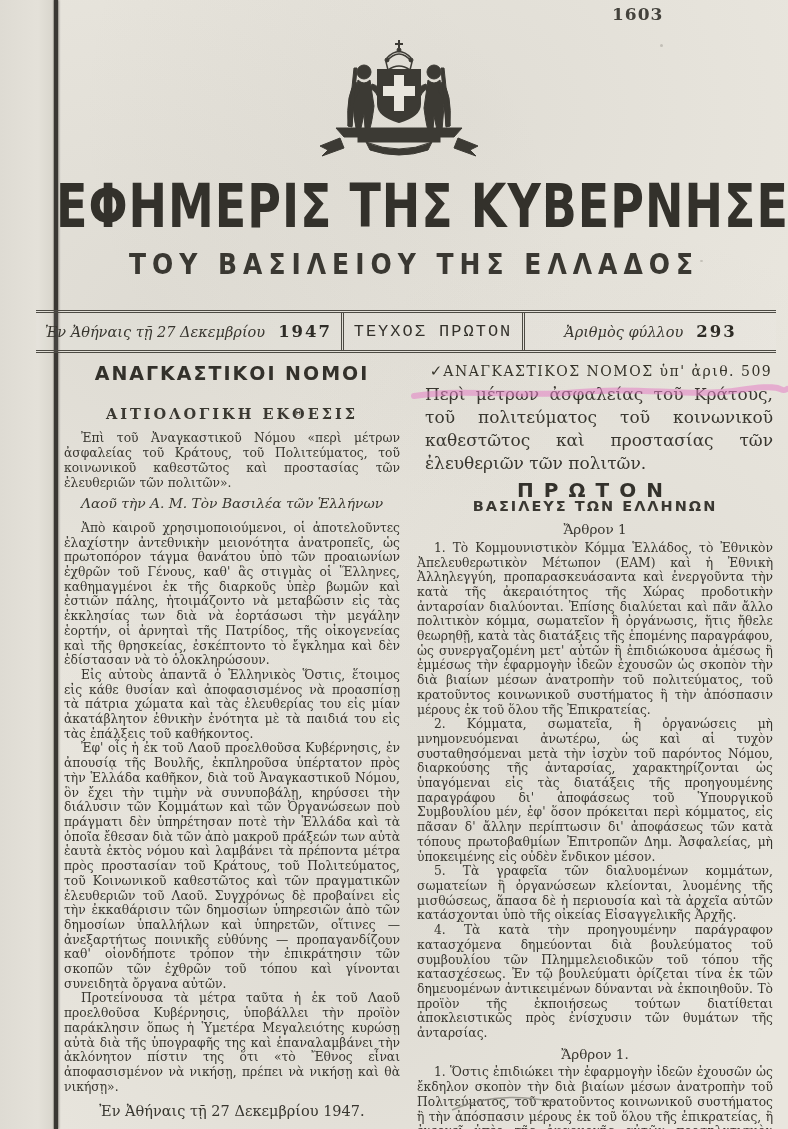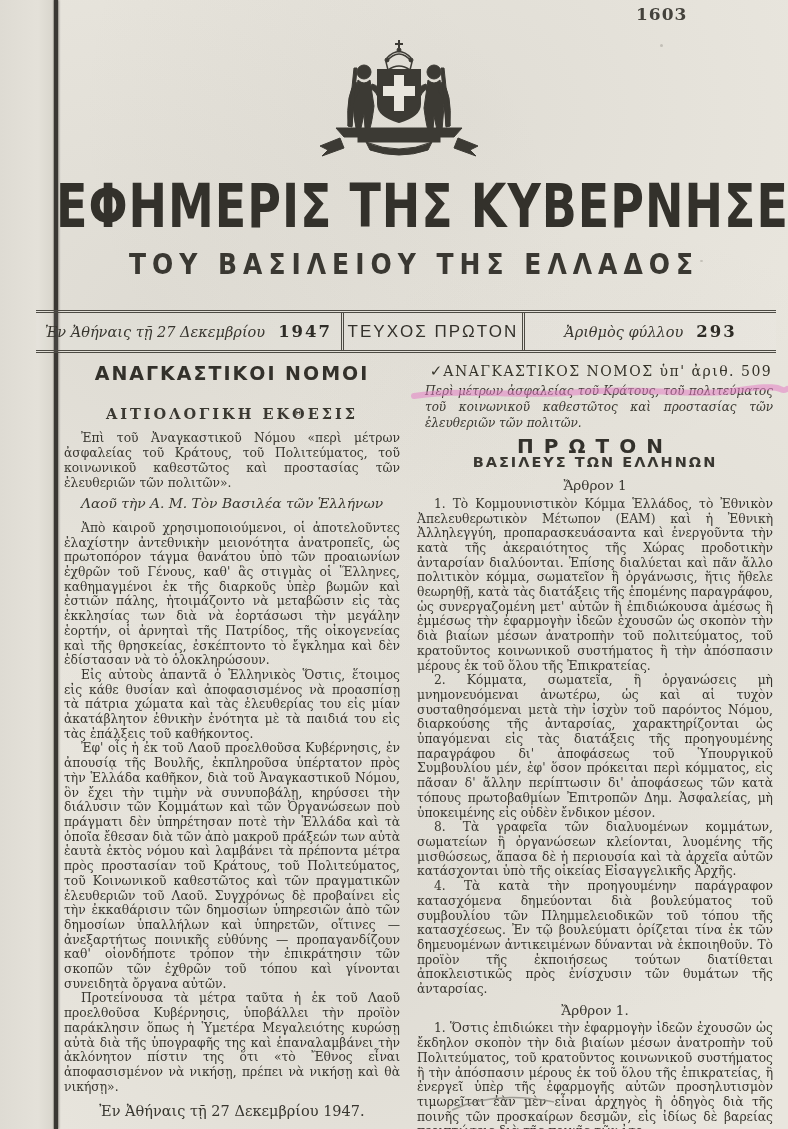--- a/index.html
+++ b/index.html
@@ -14,51 +14,51 @@
       radial-gradient(circle at 60% 10%, rgba(150,147,138,.10), transparent 35%),
       #e9e6de;
     overflow:hidden;
     font-family:"DejaVu Serif", serif;
     color:#38362f;
   }
   .left-edge-strip{position:absolute;left:0;top:0;width:54px;height:100%;
     background:linear-gradient(90deg,#dedbd3 0%,#e4e1d9 70%,#d8d5cc 100%);}
   .binding-line{position:absolute;left:54px;top:0;width:4px;height:100%;
     background:#3a3833;box-shadow:1px 0 2px rgba(60,58,50,.5), -1px 0 1px rgba(60,58,50,.35);}
-  .page-number{position:absolute;left:636px;top:4px;font-size:17px;font-weight:bold;
+  .page-number{position:absolute;left:612px;top:4px;font-size:17px;font-weight:bold;
     letter-spacing:1px;color:#44423c;}
   .coat{position:absolute;left:306px;top:36px;width:186px;height:132px;}
   .masthead-title{position:absolute;left:56px;top:176px;width:716px;text-align:center;
     font-family:"DejaVu Sans", sans-serif;font-weight:bold;font-size:46px;line-height:46px;
     letter-spacing:1px;color:#33312b;transform:scaleY(1.32);transform-origin:top center;
     white-space:nowrap;}
   .masthead-subtitle{position:absolute;left:56px;top:248px;width:716px;text-align:center;
     font-family:"DejaVu Sans", sans-serif;font-weight:bold;font-size:25px;
     letter-spacing:6px;color:#3a3832;transform:scaleY(1.12);transform-origin:top center;}
   .dateline{position:absolute;left:36px;top:310px;width:740px;height:37px;
     border-top:3px double #4c4a43;border-bottom:3px double #4c4a43;
     display:flex;align-items:center;background:rgba(255,255,255,.06);}
   .dl-cell{height:100%;display:flex;align-items:center;justify-content:center;gap:13px;text-align:center;}
   .dl-c1{width:305px;font-style:italic;font-size:14.5px;}
   .dl-c2{width:178px;border-left:3px double #4c4a43;border-right:3px double #4c4a43;
-    font-family:Liberation Sans, sans-serif;font-size:17px;letter-spacing:2px;color:#33312b;}
+    font-family:Liberation Mono, monospace;font-size:17px;letter-spacing:2px;color:#33312b;}
   .dl-c3{flex:1;font-style:italic;font-size:14.5px;}
   .dl-bold{font-style:normal;font-weight:bold;font-size:16.5px;letter-spacing:2px;color:#2e2c26;}
   .col{position:absolute;top:362px;font-size:12.3px;line-height:14.7px;text-align:justify;}
   .col-left{left:64px;width:336px;}
   .col-right{left:417px;width:356px;}
   .h-sans{font-family:"DejaVu Sans", sans-serif;font-weight:bold;text-align:center;}
   .sec-title{font-size:19px;letter-spacing:2px;margin:4px 0 26px 0;color:#33312b;}
   .report-title{text-align:center;font-size:14.5px;letter-spacing:3px;font-weight:bold;
     margin:0 0 10px 0;color:#3a3831;}
   .law-title-line{text-align:center;font-size:14px;margin:2px 0 4px 12px;white-space:nowrap;
     color:#353329;position:relative;}
   .law-title-line .law-name{letter-spacing:1.5px;}
   .checkmark{font-size:15px;margin-right:1px;}
-  .law-subject{font-style:italic;font-size:12px;line-height:16px;margin:2px 0 6px 8px;
+  .law-subject{font-size:17px;line-height:23px;margin:2px 0 6px 8px;
     text-align:justify;}
   .king-name{font-size:20px;letter-spacing:10px;margin:8px 0 2px 0;color:#33312b;}
   .king-title{font-size:14.5px;letter-spacing:2px;margin:0 0 8px 0;color:#3a3832;}
   .article-heading{text-align:center;font-size:13.5px;margin:6px 0 4px 0;}
   .report-subject{margin:0 0 8px 0;}
   .address{font-style:italic;text-align:center;font-size:13.8px;margin:6px 0 10px 0;}
   .salutation{text-indent:18px;margin:0 0 2px 0;font-size:13px;}
   p.body-par{margin:0;text-indent:17px;}
   .closing-date{text-align:center;font-size:14.5px;margin:10px 0 2px 0;}
   .pink-highlight{position:absolute;left:410px;top:380px;width:378px;height:26px;
@@ -151,21 +151,21 @@
   <div class="col col-right">
     <div class="law-title-line">
       <span class="checkmark">✓</span><span class="law-name">ΑΝΑΓΚΑΣΤΙΚΟΣ ΝΟΜΟΣ ὑπ' ἀριθ. 509</span>
     </div>
     <p class="law-subject">Περὶ μέτρων ἀσφαλείας τοῦ Κράτους, τοῦ πολιτεύματος τοῦ κοινωνικοῦ καθεστῶτος καὶ προστασίας τῶν ἐλευθεριῶν τῶν πολιτῶν.</p>
     <div class="h-sans king-name">ΠΡΩΤΟΝ</div>
     <div class="h-sans king-title">ΒΑΣΙΛΕΥΣ ΤΩΝ ΕΛΛΗΝΩΝ</div>
     <div class="article-heading">Ἄρθρον 1</div>
     <p class="body-par">1. Τὸ Κομμουνιστικὸν Κόμμα Ἑλλάδος, τὸ Ἐθνικὸν Ἀπελευθερωτικὸν Μέτωπον (ΕΑΜ) καὶ ἡ Ἐθνικὴ Ἀλληλεγγύη, προπαρασκευάσαντα καὶ ἐνεργοῦντα τὴν κατὰ τῆς ἀκεραιότητος τῆς Χώρας προδοτικὴν ἀνταρσίαν διαλύονται. Ἐπίσης διαλύεται καὶ πᾶν ἄλλο πολιτικὸν κόμμα, σωματεῖον ἢ ὀργάνωσις, ἥτις ἤθελε θεωρηθῇ, κατὰ τὰς διατάξεις τῆς ἑπομένης παραγράφου, ὡς συνεργαζομένη μετ' αὐτῶν ἢ ἐπιδιώκουσα ἀμέσως ἢ ἐμμέσως τὴν ἐφαρμογὴν ἰδεῶν ἐχουσῶν ὡς σκοπὸν τὴν διὰ βιαίων μέσων ἀνατροπὴν τοῦ πολιτεύματος, τοῦ κρατοῦντος κοινωνικοῦ συστήματος ἢ τὴν ἀπόσπασιν μέρους ἐκ τοῦ ὅλου τῆς Ἐπικρατείας.</p>
     <p class="body-par">2. Κόμματα, σωματεῖα, ἢ ὀργανώσεις μὴ μνημονευόμεναι ἀνωτέρω, ὡς καὶ αἱ τυχὸν συσταθησόμεναι μετὰ τὴν ἰσχὺν τοῦ παρόντος Νόμου, διαρκούσης τῆς ἀνταρσίας, χαρακτηρίζονται ὡς ὑπαγόμεναι εἰς τὰς διατάξεις τῆς προηγουμένης παραγράφου δι' ἀποφάσεως τοῦ Ὑπουργικοῦ Συμβουλίου μέν, ἐφ' ὅσον πρόκειται περὶ κόμματος, εἰς πᾶσαν δ' ἄλλην περίπτωσιν δι' ἀποφάσεως τῶν κατὰ τόπους πρωτοβαθμίων Ἐπιτροπῶν Δημ. Ἀσφαλείας, μὴ ὑποκειμένης εἰς οὐδὲν ἔνδικον μέσον.</p>
-    <p class="body-par">8. Τὰ γραφεῖα τῶν διαλυομένων κομμάτων, σωματείων ἢ ὀργανώσεων κλείονται, λυομένης τῆς μισθώσεως, ἅπασα δὲ ἡ περιουσία καὶ τὰ ἀρχεῖα αὐτῶν κατάσχονται ὑπὸ τῆς οἰκείας Εἰσαγγελικῆς Ἀρχῆς.</p>
+    <p class="body-par">5. Τὰ γραφεῖα τῶν διαλυομένων κομμάτων, σωματείων ἢ ὀργανώσεων κλείονται, λυομένης τῆς μισθώσεως, ἅπασα δὲ ἡ περιουσία καὶ τὰ ἀρχεῖα αὐτῶν κατάσχονται ὑπὸ τῆς οἰκείας Εἰσαγγελικῆς Ἀρχῆς.</p>
     <p class="body-par">4. Τὰ κατὰ τὴν προηγουμένην παράγραφον κατασχόμενα δημεύονται διὰ βουλεύματος τοῦ συμβουλίου τῶν Πλημμελειοδικῶν τοῦ τόπου τῆς κατασχέσεως. Ἐν τῷ βουλεύματι ὁρίζεται τίνα ἐκ τῶν δημευομένων ἀντικειμένων δύνανται νὰ ἐκποιηθοῦν. Τὸ προϊὸν τῆς ἐκποιήσεως τούτων διατίθεται ἀποκλειστικῶς πρὸς ἐνίσχυσιν τῶν θυμάτων τῆς ἀνταρσίας.</p>
     <div class="article-heading">Ἄρθρον 1.</div>
     <p class="body-par">1. Ὅστις ἐπιδιώκει τὴν ἐφαρμογὴν ἰδεῶν ἐχουσῶν ὡς ἔκδηλον σκοπὸν τὴν διὰ βιαίων μέσων ἀνατροπὴν τοῦ Πολιτεύματος, τοῦ κρατοῦντος κοινωνικοῦ συστήματος ἢ τὴν ἀπόσπασιν μέρους ἐκ τοῦ ὅλου τῆς ἐπικρατείας, ἢ ἐνεργεῖ ὑπὲρ τῆς ἐφαρμογῆς αὐτῶν προσηλυτισμὸν τιμωρεῖται ἐὰν μὲν εἶναι ἀρχηγὸς ἢ ὁδηγὸς διὰ τῆς ποινῆς τῶν προσκαίρων δεσμῶν, εἰς ἰδίως δὲ βαρείας περιπτώσεις διὰ τῆς ποινῆς τῶν ἰσο.</p>
   </div>
 
   <svg class="pink-highlight" viewBox="0 0 378 26">
     <path d="M4 16 C 60 8, 110 18, 170 12 S 280 18, 330 10 S 368 14, 377 9" fill="none" stroke="#e47fc5" stroke-width="6" stroke-linecap="round" opacity="0.55"></path>
   </svg>
 
   <svg class="stray-curve" viewBox="0 0 110 26">

